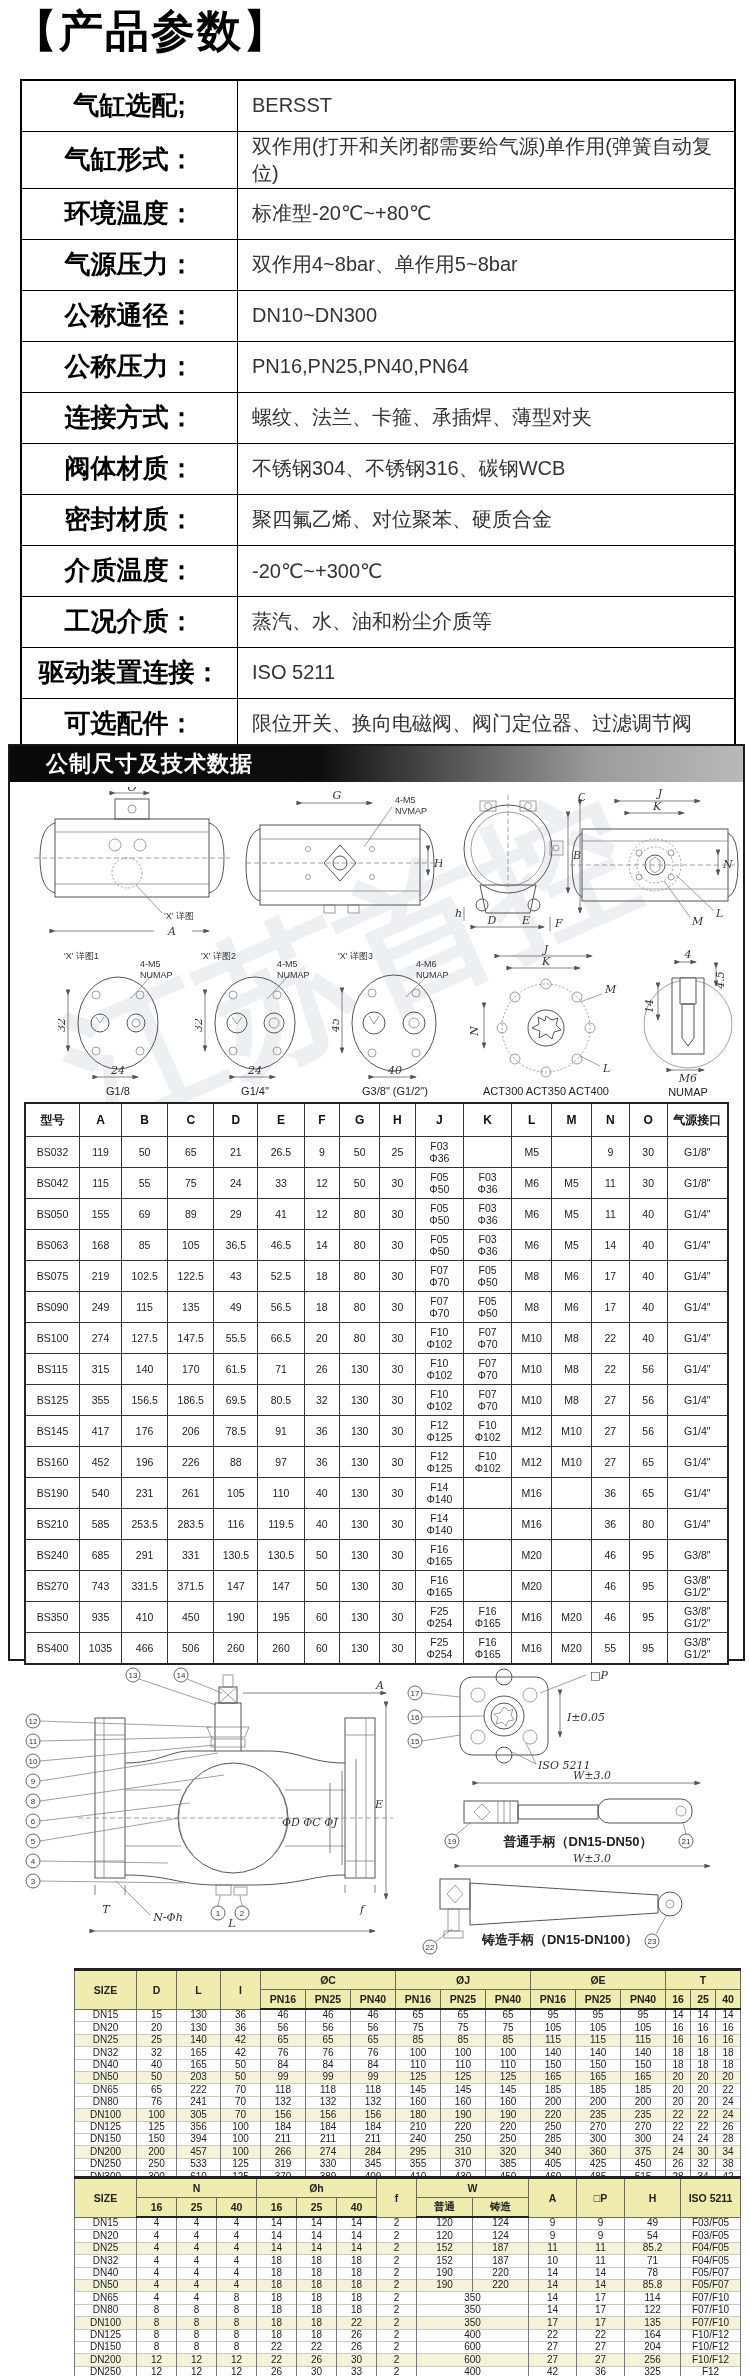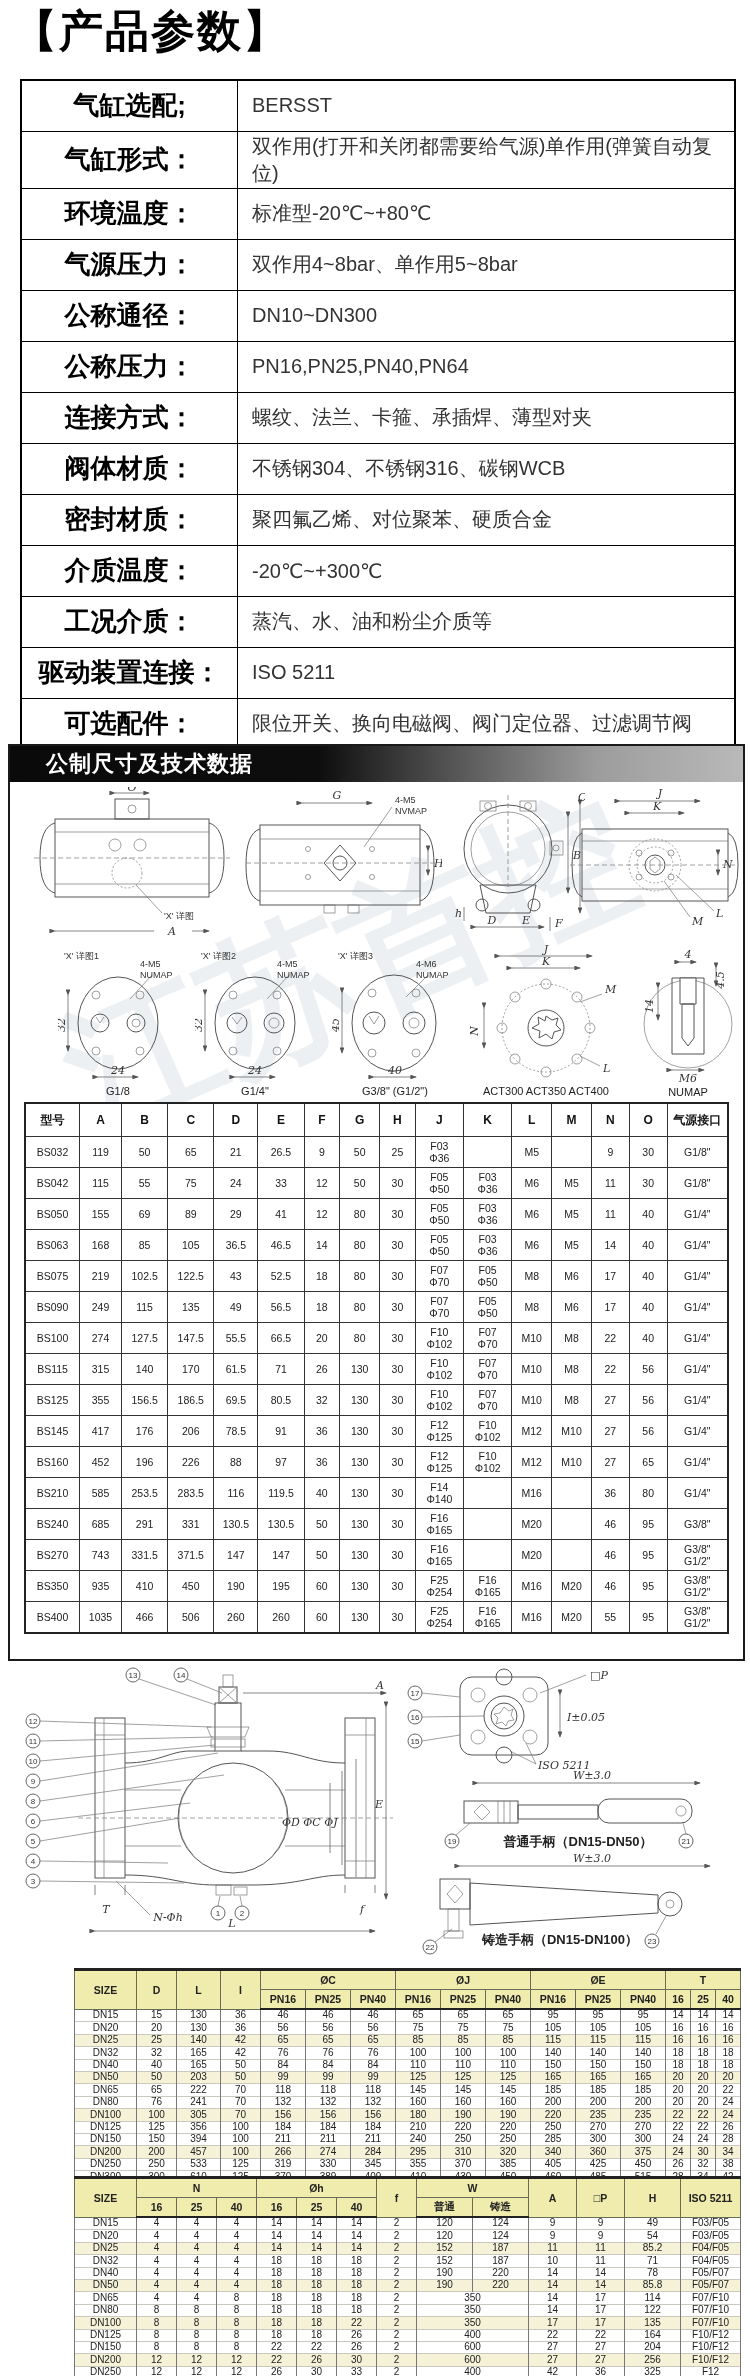--- a/index.html
+++ b/index.html
@@ -595,20 +595,39 @@
 Φ125</td>
             <td>F10
 Φ102</td>
             <td>M12</td>
             <td>M10</td>
             <td>27</td>
             <td>65</td>
             <td>G1/4"</td>
           </tr>
           <tr>
+            <td>BS190</td>
+            <td>540</td>
+            <td>231</td>
+            <td>261</td>
+            <td>105</td>
+            <td>110</td>
+            <td>40</td>
+            <td>130</td>
+            <td>30</td>
+            <td>F14
+Φ140</td>
+            <td></td>
+            <td>M16</td>
+            <td></td>
+            <td>36</td>
+            <td>65</td>
+            <td>G1/4"</td>
+          </tr>
+          <tr>
             <td>BS210</td>
             <td>585</td>
             <td>253.5</td>
             <td>283.5</td>
             <td>116</td>
             <td>119.5</td>
             <td>40</td>
             <td>130</td>
             <td>30</td>
             <td>F14

